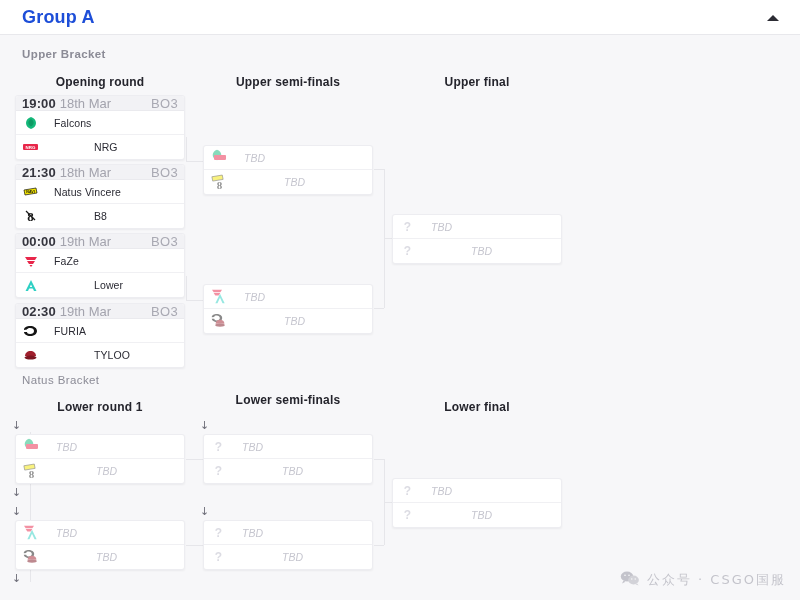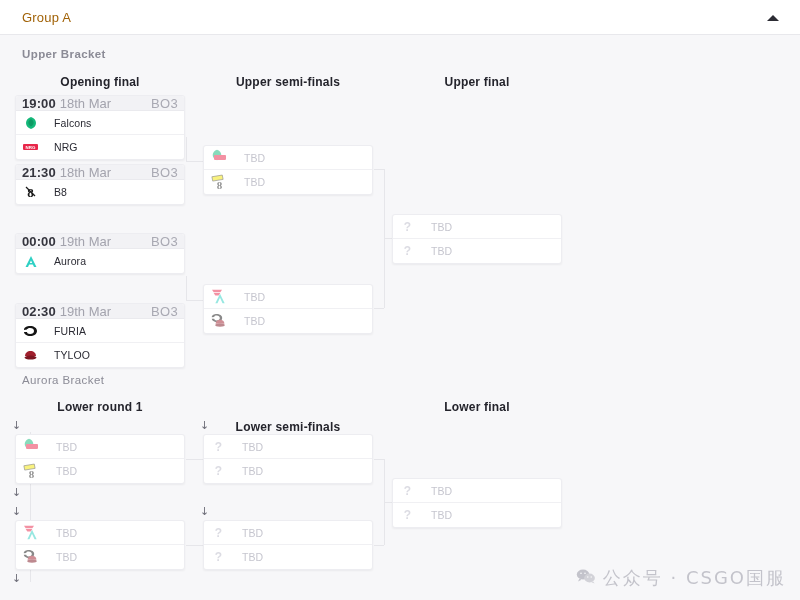--- a/index.html
+++ b/index.html
@@ -14,21 +14,21 @@
   
   .group-header {
     position: absolute; left: 0; top: 0;
     width: 800px; height: 35px;
     background: #ffffff;
     border-bottom: 1px solid #e8e8ec;
     display: flex; align-items: center;
   }
   .group-title {
     margin-left: 22px;
-    font-size: 13px; font-weight: normal; color: #a16207;
+    font-size: 18px; font-weight: bold; color: #1d4ed8;
     letter-spacing: .2px;
   }
   .collapse-btn {
     position: absolute; right: 16px; top: 8px;
     width: 22px; height: 20px;
     display: flex; align-items: center; justify-content: center;
     cursor: pointer;
   }
   .chev-up {
     width: 0; height: 0;
@@ -71,26 +71,26 @@
   .m-time { font-weight: bold; color: #35353e; letter-spacing: .1px; }
   .m-date { color: #a3a3ad; margin-left: 4px; }
   .m-bo   { margin-left: auto; color: #a9a9b3; letter-spacing: .3px; }
 
   .team-row {
     height: 24px;
     display: flex; align-items: center;
     padding: 0 7px;
     border-bottom: 1px solid #f0f0f3;
   }
-  .team-row:last-child { border-bottom: none; }
+  .team-row:last-child { border-bottom: none; gap: 40px; }
   .team-name {
     font-size: 10.5px; color: #2a2a33;
     margin-left: 8px; letter-spacing: .1px; padding-left: 8px;
   }
-  .team-row.tbd .team-name { color: #c6c6cf; }
+  .team-row.tbd .team-name { color: #c6c6cf; font-style: italic; }
 
   
   .logo {
     width: 15px; height: 15px;
     flex: 0 0 15px;
     display: flex; align-items: center; justify-content: center;
     position: relative;
   }
   .logo svg { display: block; }
 
@@ -117,39 +117,39 @@
   }
 
   
   .watermark {
     position: absolute; right: 14px; bottom: 10px;
     display: flex; align-items: center;
     opacity: .55;
   }
   .watermark .wm-text {
     margin-left: 7px;
-    font-size: 18px; color: #9a9aa6; letter-spacing: 2px;
+    font-size: 13px; color: #9a9aa6; letter-spacing: 2px;
     font-family: "DejaVu Sans", sans-serif;
   }
 </style>
 </head>
 <body>
 
 <div id="root">
 
   <div class="group-header">
     <div class="group-title">Group A</div>
     <div class="collapse-btn">
       <div class="chev-up"></div>
     </div>
   </div>
 
   <div class="bracket-label" style="left:22px; top:48px;font-weight:bold;">Upper Bracket</div>
 
-  <div class="round-title" style="left:15px; top:75px; width:170px;">Opening final</div>
+  <div class="round-title" style="left:15px; top:75px; width:170px;">Opening round</div>
   <div class="round-title" style="left:392px; top:75px; width:170px;">Upper final</div>
   <div class="round-title" style="left:203px; top:75px; width:170px;">Upper semi-finals</div>
 
   <div class="conn v" style="left:186px; top:137px; height:24px;"></div>
   <div class="conn h" style="left:186px; top:161px; width:17px;"></div>
   <div class="conn v" style="left:186px; top:276px; height:24px;"></div>
   <div class="conn h" style="left:186px; top:300px; width:17px;"></div>
 
   <div class="conn h" style="left:374px; top:169px; width:10px;"></div>
   <div class="conn h" style="left:374px; top:308px; width:10px;"></div>
@@ -183,43 +183,62 @@
   </div>
 
   <div class="match" style="left:15px; top:164px;">
     <div class="match-head">
       <span class="m-time">21:30</span>
       <span class="m-date">18th Mar</span>
       <span class="m-bo">BO3</span>
     </div>
     <div class="team-row">
       <span class="logo">
+        <svg width="15" height="10" viewBox="0 0 15 10">
+            <path d="M1 3 L13 1 L14 6 L2 8 Z" fill="#f3e500" stroke="#111" stroke-width=".7"></path>
+            <text x="7.5" y="6" font-size="3.6" fill="#111" text-anchor="middle" font-family="sans-serif" font-weight="bold">NAVI</text>
+          </svg>
+      </span>
+      <span class="team-name">Natus Vincere</span>
+    </div>
+    <div class="team-row">
+      <span class="logo">
         <svg width="13" height="14" viewBox="0 0 13 14">
             <text x="6.5" y="12" font-size="13" fill="#1b1b1b" text-anchor="middle" font-family="serif" font-weight="bold">8</text>
             <path d="M2 2 L11 11" stroke="#1b1b1b" stroke-width="1.3"></path>
           </svg>
       </span>
       <span class="team-name">B8</span>
     </div>
   </div>
 
   <div class="match" style="left:15px; top:233px;">
     <div class="match-head">
       <span class="m-time">00:00</span>
       <span class="m-date">19th Mar</span>
       <span class="m-bo">BO3</span>
     </div>
     <div class="team-row">
       <span class="logo">
+        <svg width="14" height="12" viewBox="0 0 14 12">
+            <path d="M1 2 L13 2 L11 5 L3 5 Z" fill="#e8264a"></path>
+            <path d="M3 6 L11 6 L9 9 L5 9 Z" fill="#e8264a"></path>
+            <path d="M5.5 10 L8.5 10 L7 12 Z" fill="#e8264a"></path>
+          </svg>
+      </span>
+      <span class="team-name">FaZe</span>
+    </div>
+    <div class="team-row">
+      <span class="logo">
         <svg width="14" height="13" viewBox="0 0 14 13">
             <path d="M7 1 L12.5 12 L10 12 L7 5.5 L4 12 L1.5 12 Z" fill="#2fd0c4"></path>
             <rect x="4.6" y="8" width="4.8" height="1.5" fill="#2fd0c4"></rect>
           </svg>
       </span>
-      <span class="team-name">Aurora</span>
+      <span class="team-name">Lower</span>
     </div>
   </div>
 
   <div class="match" style="left:15px; top:303px;">
     <div class="match-head">
       <span class="m-time">02:30</span>
       <span class="m-date">19th Mar</span>
       <span class="m-bo">BO3</span>
     </div>
     <div class="team-row">
@@ -302,24 +321,24 @@
       <span class="team-name">TBD</span>
     </div>
     <div class="team-row tbd">
       <span class="logo">
           <span class="qmark">?</span>
         </span>
       <span class="team-name">TBD</span>
     </div>
   </div>
 
-  <div class="bracket-label" style="left:22px; top:374px;">Aurora Bracket</div>
+  <div class="bracket-label" style="left:22px; top:374px;">Natus Bracket</div>
 
   <div class="round-title" style="left:15px; top:400px; width:170px;">Lower round 1</div>
-  <div class="round-title" style="left:203px; top:420px; width:170px;">Lower semi-finals</div>
+  <div class="round-title" style="left:203px; top:393px; width:170px;">Lower semi-finals</div>
   <div class="round-title" style="left:392px; top:400px; width:170px;">Lower final</div>
 
   <div class="drop-arrow" style="left:12px; top:420px;">↓</div>
   <div class="drop-arrow" style="left:12px; top:487px;">↓</div>
   <div class="drop-arrow" style="left:12px; top:506px;">↓</div>
   <div class="drop-arrow" style="left:12px; top:573px;">↓</div>
   <div class="drop-arrow" style="left:200px; top:420px;">↓</div>
   <div class="drop-arrow" style="left:200px; top:506px;">↓</div>
 
   <div class="conn v" style="left:30px; top:432px; height:150px;"></div>

